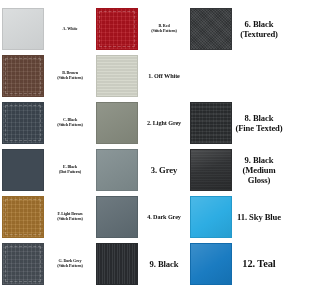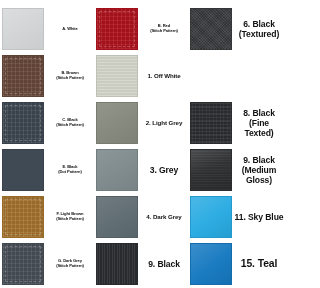--- a/index.html
+++ b/index.html
@@ -65,21 +65,21 @@
   .lbl-lg { font-size: 8.6px !important; }
   .lbl-xl { font-size: 10.4px !important; }
 
   .row-0 { top: 8px; }
   .row-1 { top: 55px; }
   .row-2 { top: 102px; align-items: center; }
   .row-3 { top: 149px; justify-content: center; }
   .row-4 { top: 196px; }
   .row-5 { top: 243px; }
 
-  .swatch-cell { height: 42px; }
+  .swatch-cell { height: 42px; font-family: Liberation Serif, serif; }
 
   
   .tex-stitch {
     background-image:
       repeating-linear-gradient(90deg, rgba(255,255,255,0.07) 0 1px, rgba(0,0,0,0.05) 1px 4px),
       repeating-linear-gradient(0deg, rgba(255,255,255,0.06) 0 1px, rgba(0,0,0,0.05) 1px 4px);
   }
   .tex-stitch::after {
     content: "";
     position: absolute;
@@ -226,15 +226,15 @@
     <div class="swatch-cell col-c row-4">
       <div class="swatch-chip" style="background: rgb(41, 171, 226);">
         <div class="tex tex-smooth"></div>
       </div>
       <div class="swatch-label lbl-lg">11. Sky Blue</div>
     </div>
     <div class="swatch-cell col-c row-5">
       <div class="swatch-chip" style="background: rgb(22, 121, 192);">
         <div class="tex tex-smooth"></div>
       </div>
-      <div class="swatch-label lbl-xl">15. Teal</div>
+      <div class="swatch-label lbl-xl">12. Teal</div>
     </div>
   </div>
 
 </body></html>

